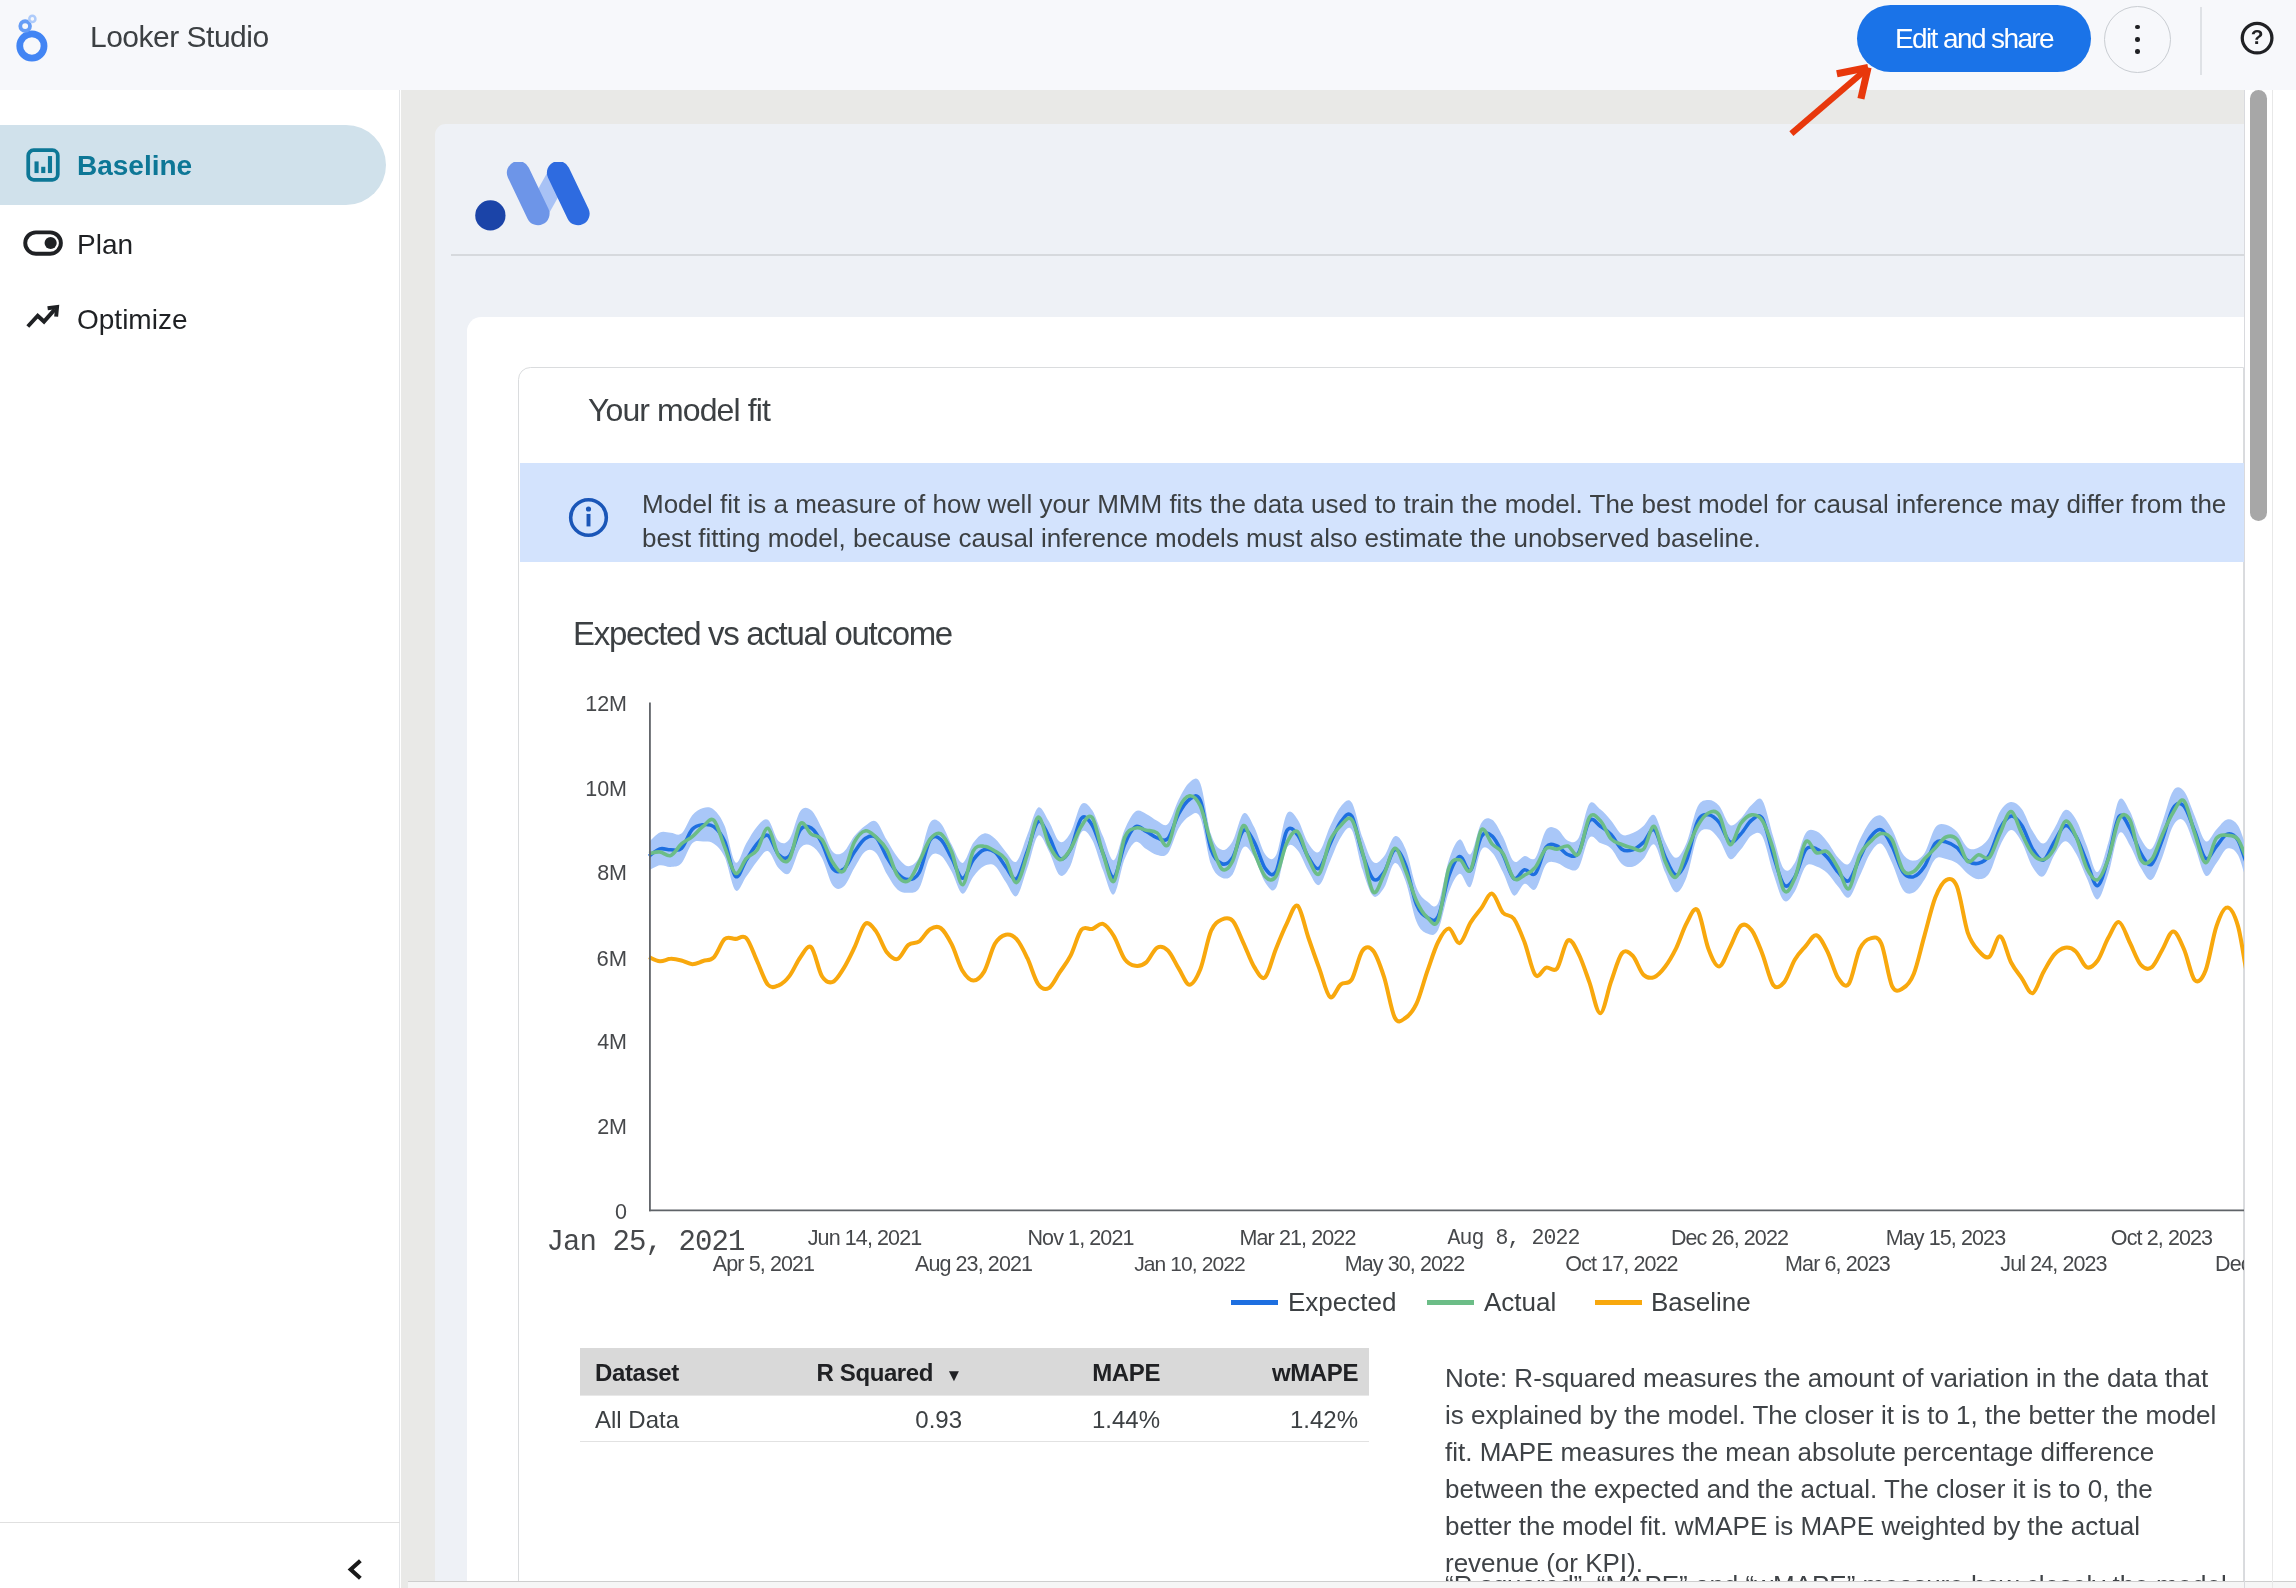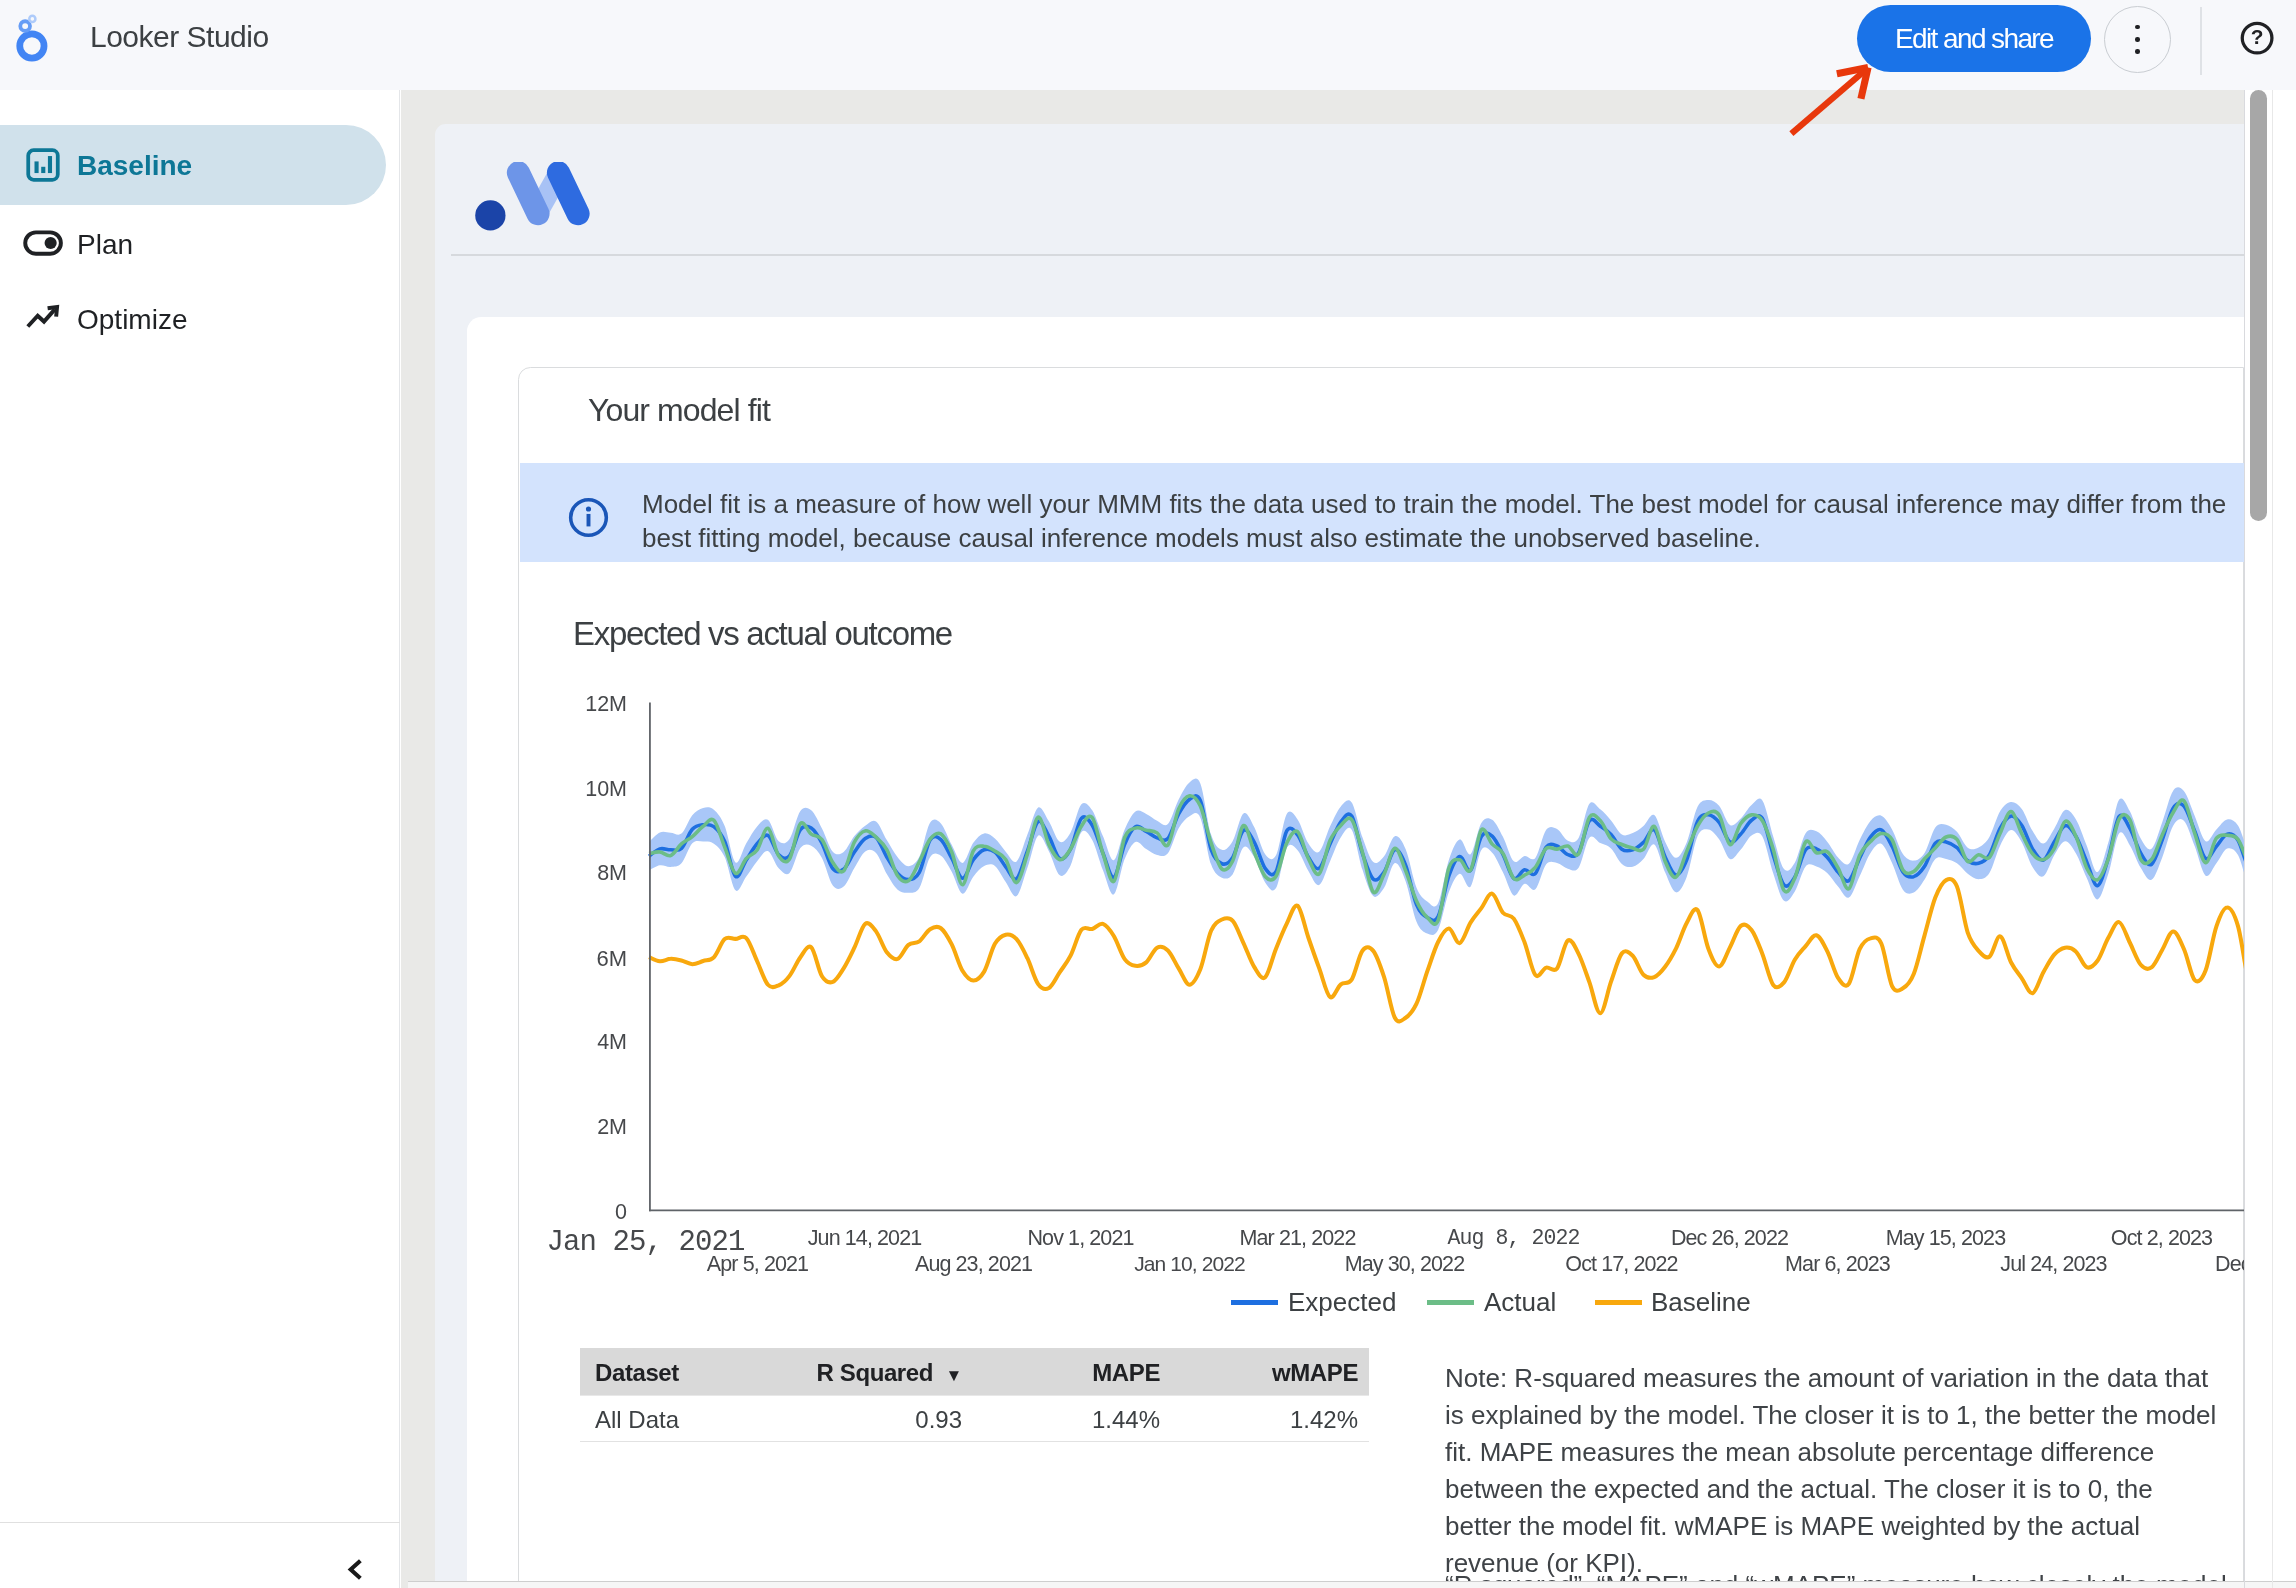--- a/index.html
+++ b/index.html
@@ -107,21 +107,21 @@
 
   <div class="abs" style="left:103px;top:1102px;width:215px;text-align:center;font-size:29px;letter-spacing:-0.9px;color:#46484b;font-family:Liberation Mono, monospace;">Jan 25, 2021</div>
   <div class="abs" style="left:322px;top:1102px;width:215px;text-align:center;font-size:21.5px;letter-spacing:-0.9px;color:#46484b;">Jun 14, 2021</div>
   <div class="abs" style="left:538px;top:1102px;width:215px;text-align:center;font-size:21.5px;letter-spacing:-0.9px;color:#46484b;">Nov 1, 2021</div>
   <div class="abs" style="left:755px;top:1102px;width:215px;text-align:center;font-size:21.5px;letter-spacing:-0.9px;color:#46484b;">Mar 21, 2022</div>
   <div class="abs" style="left:971px;top:1102px;width:215px;text-align:center;font-size:21.5px;letter-spacing:-0.9px;color:#46484b;font-family:Liberation Mono, monospace;">Aug 8, 2022</div>
   <div class="abs" style="left:1187px;top:1102px;width:215px;text-align:center;font-size:21.5px;letter-spacing:-0.9px;color:#46484b;">Dec 26, 2022</div>
   <div class="abs" style="left:1403px;top:1102px;width:215px;text-align:center;font-size:21.5px;letter-spacing:-0.9px;color:#46484b;">May 15, 2023</div>
   <div class="abs" style="left:1619px;top:1102px;width:215px;text-align:center;font-size:21.5px;letter-spacing:-0.9px;color:#46484b;">Oct 2, 2023</div>
 
-  <div class="abs" style="left:215px;top:1128px;width:215px;text-align:center;font-size:21.5px;letter-spacing:-0.9px;color:#46484b;">Apr 5, 2021</div>
+  <div class="abs" style="left:221px;top:1128px;width:215px;text-align:center;font-size:21.5px;letter-spacing:-0.9px;color:#46484b;">Apr 5, 2021</div>
   <div class="abs" style="left:431px;top:1128px;width:215px;text-align:center;font-size:21.5px;letter-spacing:-0.9px;color:#46484b;">Aug 23, 2021</div>
   <div class="abs" style="left:647px;top:1128px;width:215px;text-align:center;font-size:21px;letter-spacing:-0.9px;color:#46484b;">Jan 10, 2022</div>
   <div class="abs" style="left:862px;top:1128px;width:215px;text-align:center;font-size:21.5px;letter-spacing:-0.9px;color:#46484b;">May 30, 2022</div>
   <div class="abs" style="left:1079px;top:1128px;width:215px;text-align:center;font-size:21.5px;letter-spacing:-0.9px;color:#46484b;">Oct 17, 2022</div>
   <div class="abs" style="left:1295px;top:1128px;width:215px;text-align:center;font-size:21.5px;letter-spacing:-0.9px;color:#46484b;">Mar 6, 2023</div>
   <div class="abs" style="left:1511px;top:1128px;width:215px;text-align:center;font-size:21.5px;letter-spacing:-0.9px;color:#46484b;">Jul 24, 2023</div>
   <div class="abs" style="left:1780px;top:1128px;width:215px;text-align:left;font-size:21.5px;letter-spacing:-0.9px;color:#46484b;">Dec 11, 2023</div>
 
   <div class="abs" style="left:796px;top:1176px;width:47px;height:4.5px;background:#1e6fe0;"></div>
   <div class="abs" style="left:853px;top:1165px;font-size:26px;line-height:26px;color:#3c4043;">Expected</div>

